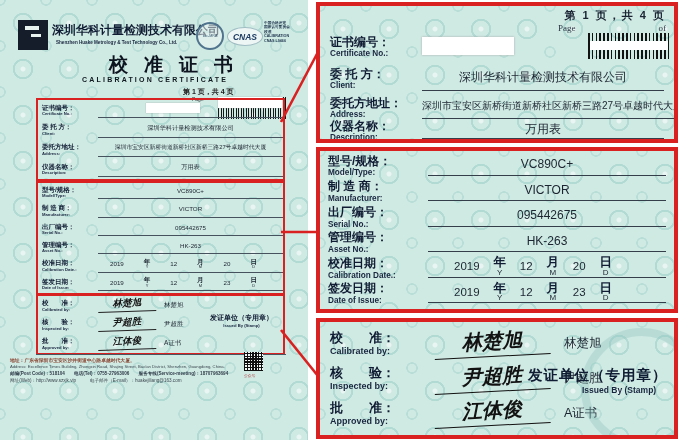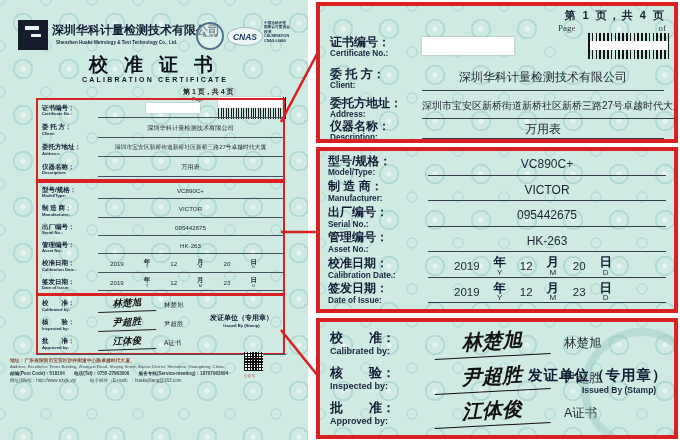--- a/index.html
+++ b/index.html
@@ -21,21 +21,21 @@
   .logo-notch1{position:absolute;left:7px;top:6px;width:14px;height:4px;background:#e8f2ef;}
   .logo-notch2{position:absolute;left:13px;top:14px;width:10px;height:3px;background:#e8f2ef;}
   .company-cn{left:52px;top:22px;width:170px;font-size:12px;font-weight:bold;color:#101c33;letter-spacing:0px;white-space:nowrap;}
   .company-en{left:56px;top:40px;font-size:4.6px;font-weight:bold;color:#18263f;white-space:nowrap;}
   .ilac{left:196px;top:22px;width:24px;height:24px;border:2px solid #51748e;border-radius:50%;
         font-size:3.6px;color:#35566f;display:flex;align-items:center;justify-content:center;background:rgba(240,248,246,.5);}
   .cnas{left:227px;top:27px;width:34px;height:17px;background:#eef5f5;border-radius:50%;
         display:flex;align-items:center;justify-content:center;font-size:8.5px;font-weight:bold;
         font-style:italic;color:#1c3c63;border:1px solid #9fbdc2;}
   .accred{left:264px;top:21px;font-size:3.7px;line-height:1.2;color:#233a52;font-weight:bold;}
-  .doc-title{left:36px;top:52px;width:230px;text-align:center;font-size:19px;font-weight:bold;
+  .doc-title{left:56px;top:52px;width:230px;text-align:center;font-size:19px;font-weight:bold;
              letter-spacing:16px;text-indent:16px;color:#0d141f;font-family:"Liberation Serif",serif;white-space:nowrap;}
   .doc-title-en{left:40px;top:76px;width:230px;text-align:center;font-size:7px;font-weight:bold;
                 letter-spacing:2.2px;color:#10191f;white-space:nowrap;}
   .doc-pageline{left:183px;top:87px;font-size:7px;font-weight:bold;color:#222;white-space:nowrap;}
   .doc-page-en{left:192px;top:96px;width:62px;display:flex;justify-content:space-between;font-size:5px;color:#333;}
   .barcode-s{left:218px;top:97px;width:70px;height:22px;}
   .bars{position:absolute;left:0;top:0;right:0;bottom:0;
         background:repeating-linear-gradient(90deg,#151515 0 1px,rgba(0,0,0,0) 1px 2.5px);}
   .redact-s{position:absolute;left:0px;top:0px;width:64px;height:11px;background:#ffffff;box-shadow:0 0 1px #999;}
   .redbox{border:2px solid #d92121;background:rgba(0,0,0,0);}

